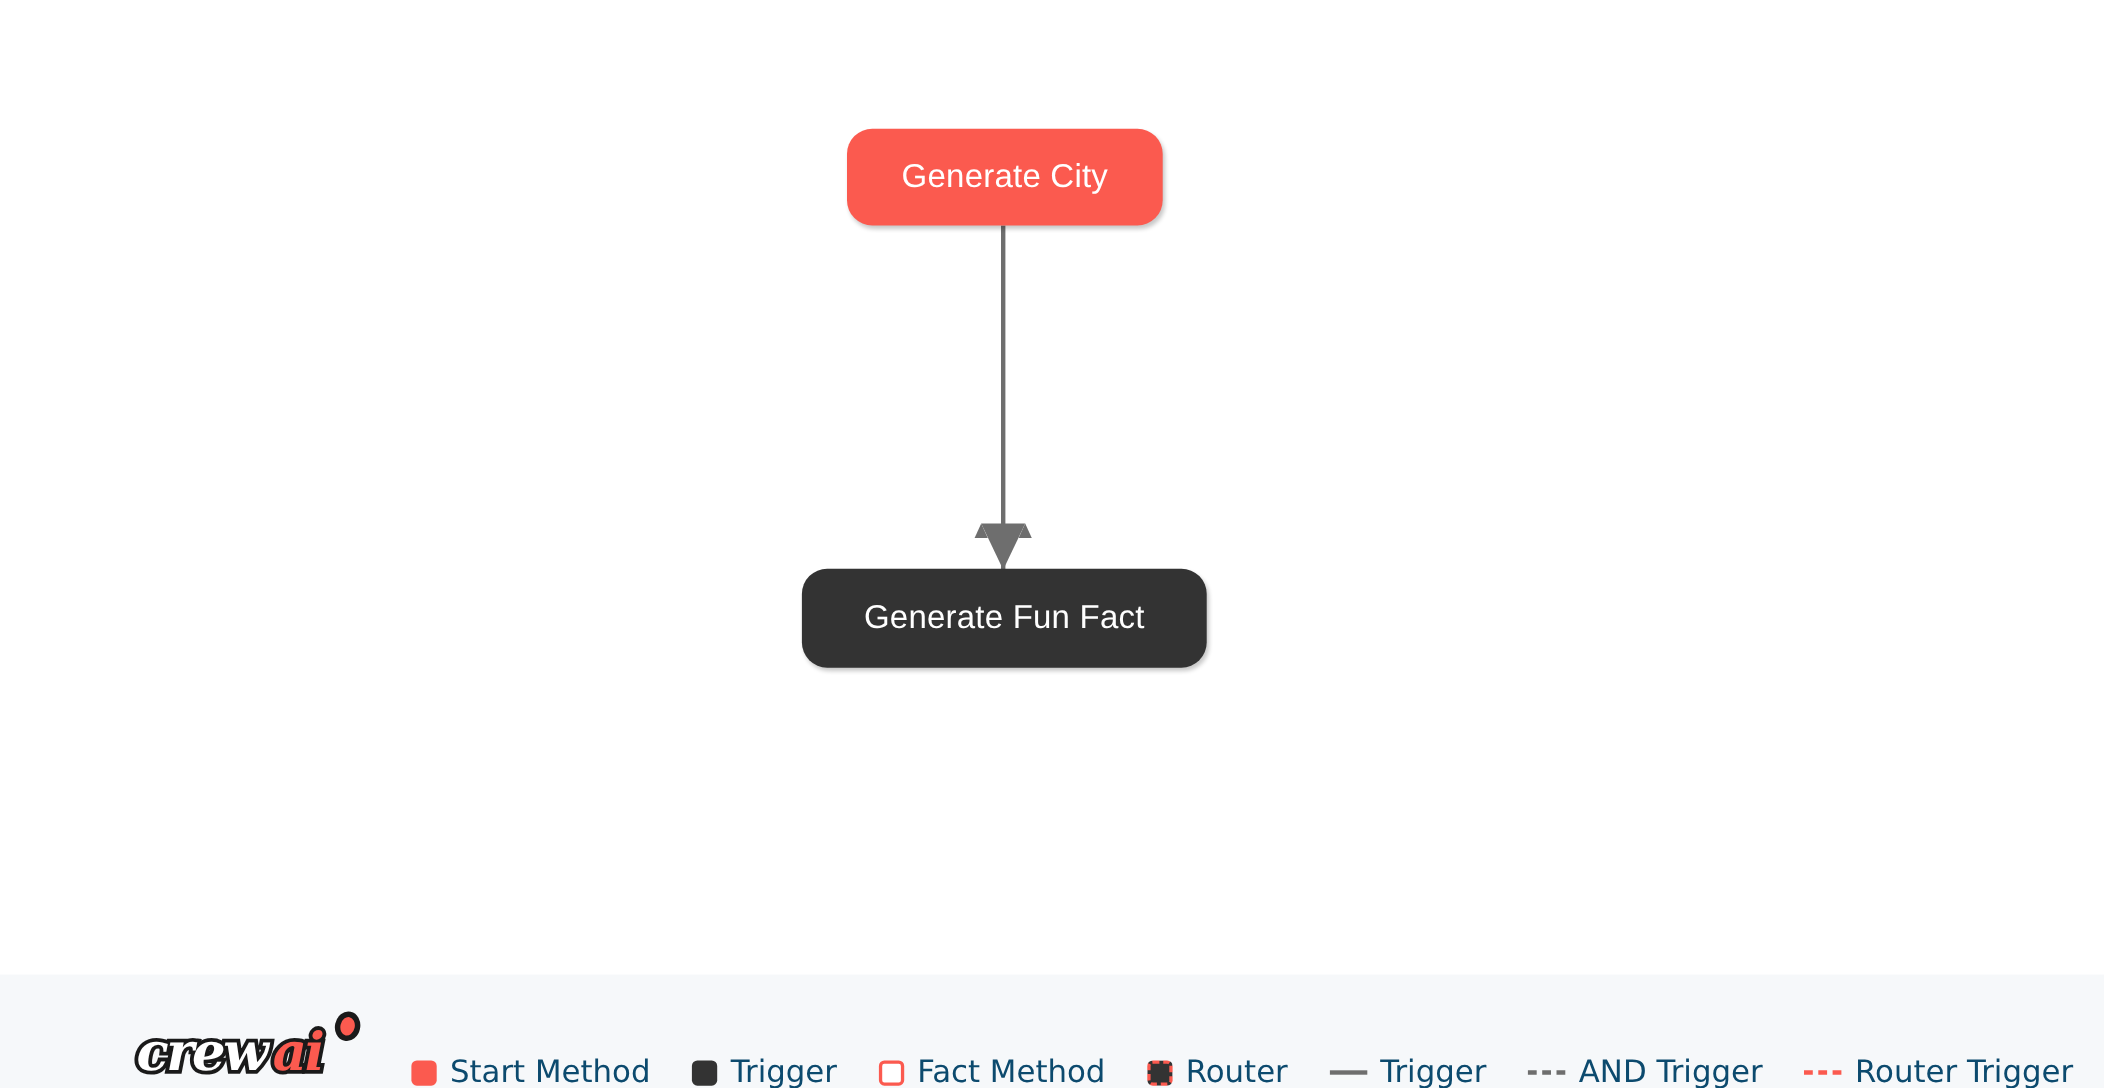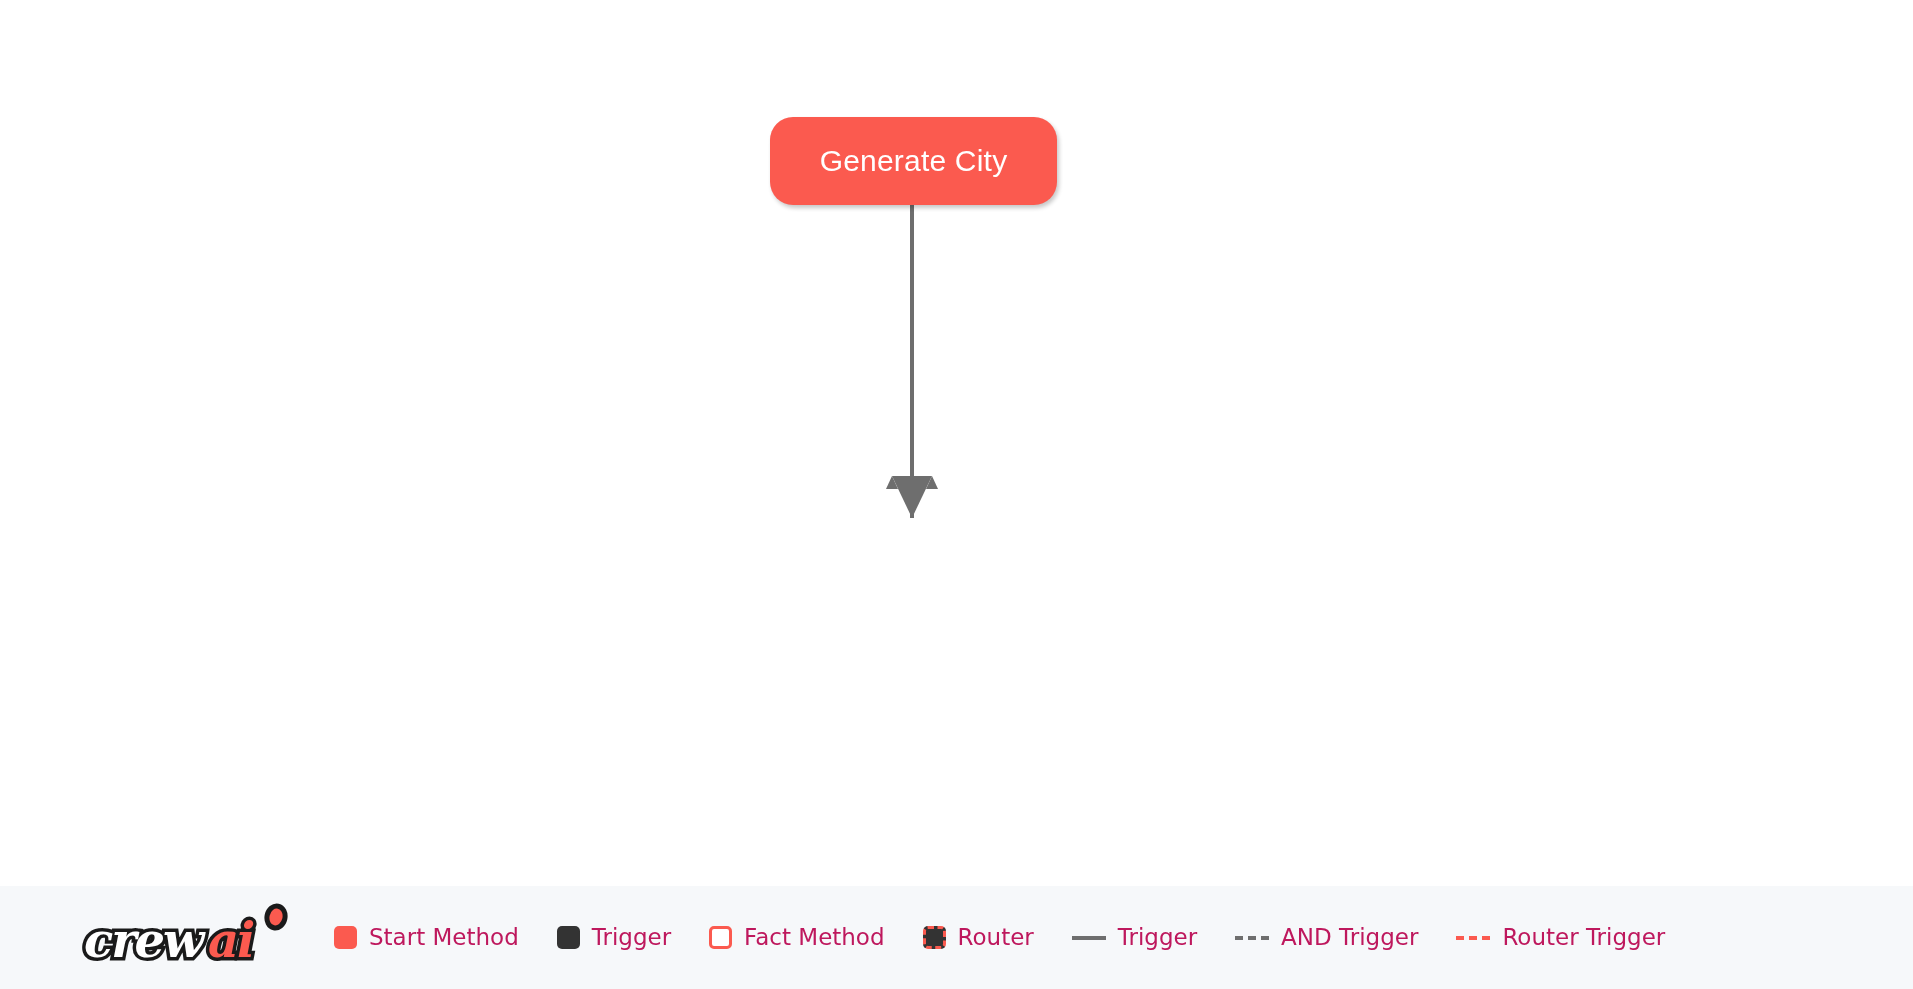--- a/index.html
+++ b/index.html
@@ -67,23 +67,23 @@
 
   
   #legend-bar {
     position: absolute;
     left: 0;
     top: 886px;
     width: 1913px;
     height: 103px;
     background: #F6F8FA;
     display: flex;
-    align-items: center;
+    align-items: flex-end;
     box-sizing: border-box;
-    padding-left: 80px;
+    padding-left: 120px;
   }
 
   #crewai-logo {
     width: 214px;
     height: 70px;
     margin-right: 40px;
     flex: 0 0 auto;
     display: block;
   }
 
@@ -92,22 +92,22 @@
     align-items: center;
   }
   .legend-item {
     display: flex;
     align-items: center;
     margin-right: 38px;
     white-space: nowrap;
   }
   .legend-label {
     font-family: "DejaVu Sans", sans-serif;
-    font-size: 23px;
-    color: #be185d;
+    font-size: 28px;
+    color: #0c4a6e;
     line-height: 1;
   }
 
   .swatch {
     width: 23px;
     height: 23px;
     border-radius: 5px;
     margin-right: 12px;
     box-sizing: border-box;
     flex: 0 0 auto;
@@ -140,20 +140,23 @@
       <polygon points="892,476 932,476 912,518" fill="#6E6E6E"></polygon>
       <polygon points="892,476 898,489 886,489" fill="#6E6E6E"></polygon>
       <polygon points="932,476 938,489 926,489" fill="#6E6E6E"></polygon>
     </g>
   </svg>
 
   <div class="node" id="node-generate-city">
     <span class="node-label">Generate City</span>
   </div>
 
+  <div class="node" id="node-generate-fun-fact">
+    <span class="node-label">Generate Fun Fact</span>
+  </div>
 
 </div>
 
 <div id="legend-bar">
 
   <svg id="crewai-logo" viewBox="0 0 214 70" xmlns="http://www.w3.org/2000/svg">
     <g>
       <text x="4" y="54" font-family="DejaVu Serif, serif" font-size="48" font-weight="bold" font-style="italic" fill="#FFFFFF" stroke="#1A1A1A" stroke-width="7" paint-order="stroke" letter-spacing="-2">crew</text>
       <text x="128" y="54" font-family="DejaVu Serif, serif" font-size="48" font-weight="bold" font-style="italic" fill="#FB5A4F" stroke="#1A1A1A" stroke-width="7" paint-order="stroke" letter-spacing="-2">ai</text>
       <ellipse cx="196" cy="14" rx="9" ry="11" fill="#FB5A4F" stroke="#1A1A1A" stroke-width="5" transform="rotate(12 196 14)"></ellipse>

